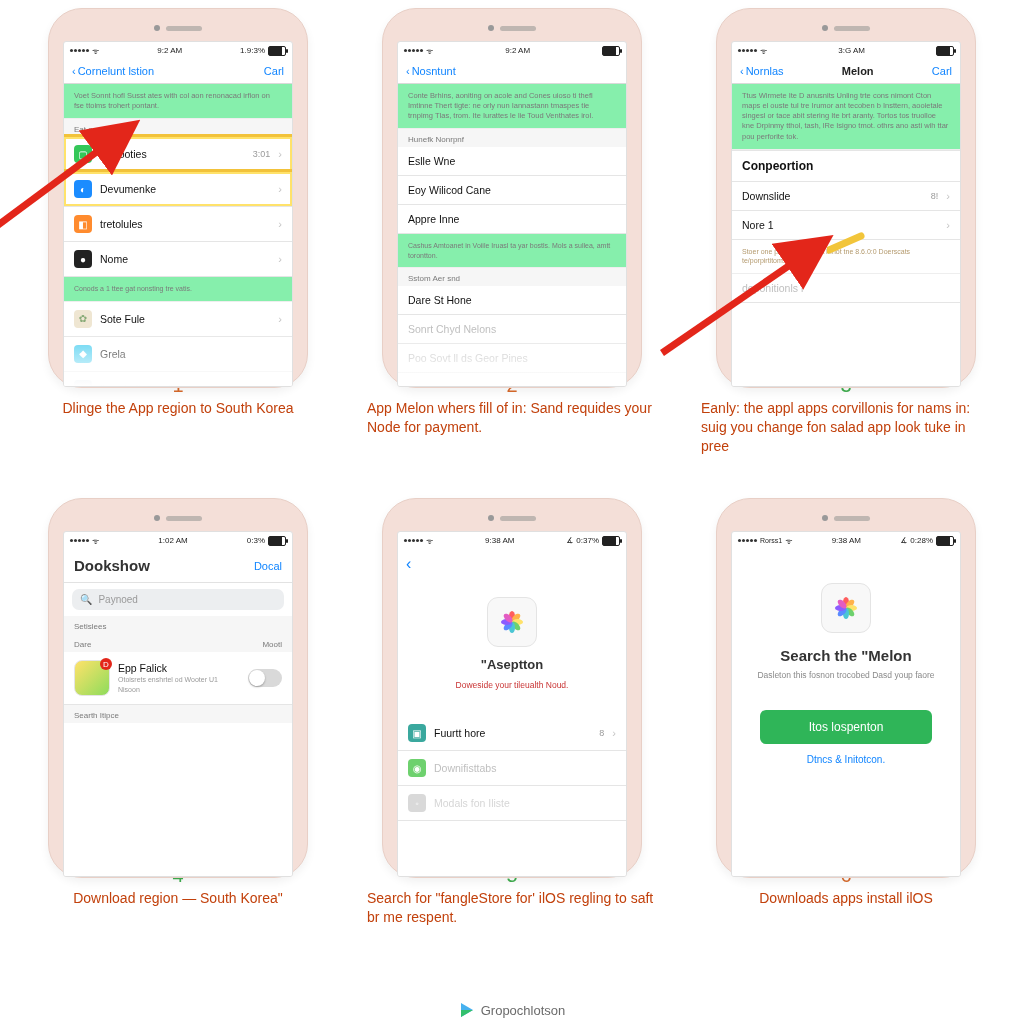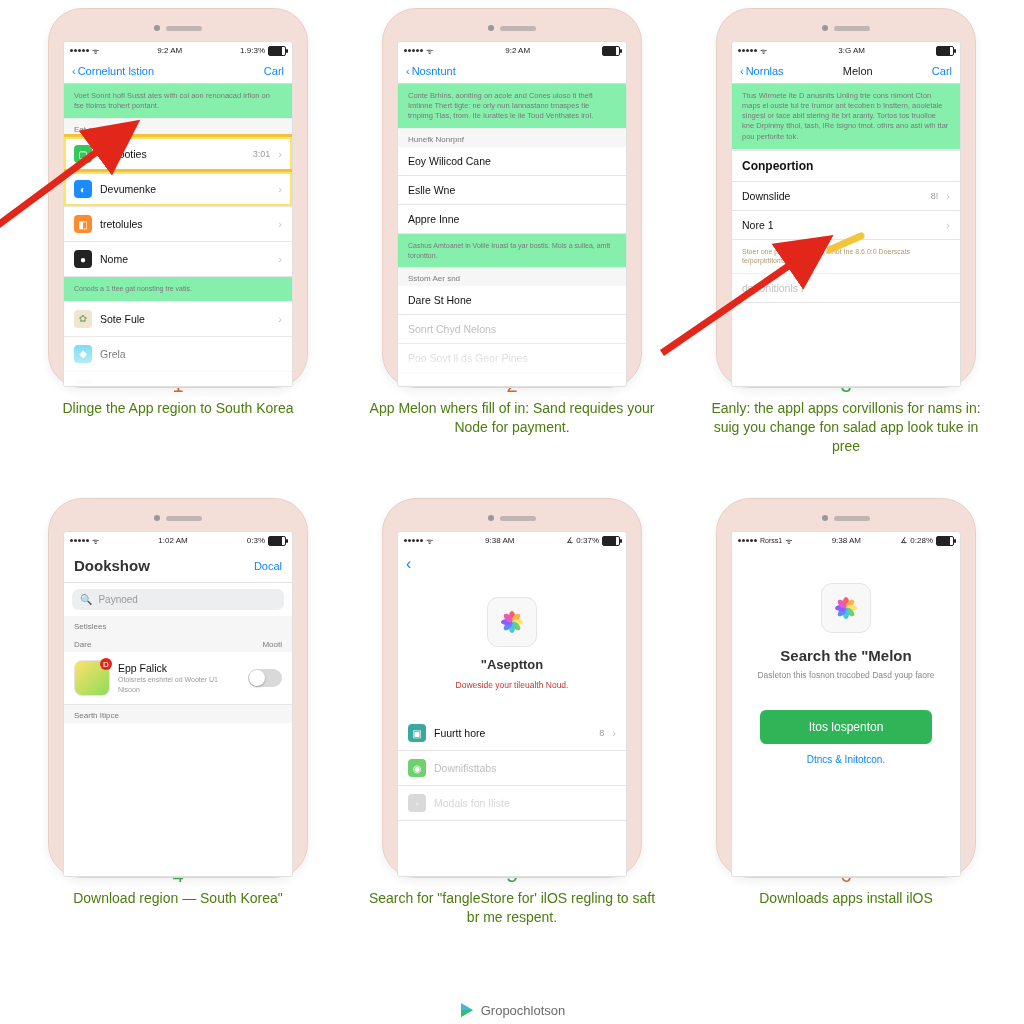--- a/index.html
+++ b/index.html
@@ -13,34 +13,34 @@
 .screen{position:absolute;top:32px;left:14px;right:14px;bottom:0;background:#fff;border-radius:3px;border:1px solid #e0e0e0;overflow:hidden;font-size:9px;color:#333}
 .fade{position:absolute;left:0;right:0;bottom:0;height:56px;background:linear-gradient(#ffffff00,#ffffff);pointer-events:none}
 .status{display:flex;justify-content:space-between;align-items:center;padding:3px 6px;font-size:8px;color:#222}
 .status .l,.status .r{display:flex;align-items:center;gap:3px}
 .dots{display:flex;gap:1px}.dots i{width:3px;height:3px;border-radius:50%;background:#333;display:block}
 .batt{width:16px;height:8px;border:1px solid #222;border-radius:2px;position:relative}
 .batt::after{content:'';position:absolute;right:-3px;top:2px;width:2px;height:4px;background:#222;border-radius:1px}
 .batt i{display:block;height:100%;width:80%;background:#222}
 .nav{display:flex;justify-content:space-between;align-items:center;padding:6px 8px;border-bottom:1px solid #d9d9d9}
 .nav .back{color:#1185ff;display:flex;align-items:center;gap:2px;font-size:11px}
-.nav .ttl{font-weight:400;color:#222;font-size:11px}
+.nav .ttl{font-weight:700;color:#222;font-size:11px}
 .nav .act{color:#1185ff;font-size:11px}
 .blk{padding:7px 10px;color:#7a7a7a;font-size:7.5px;line-height:1.35;border-bottom:1px solid #eee;background:#86efac}
 .hdr{padding:6px 10px 3px;color:#7a7a7a;font-size:8px;text-transform:none;background:#f6f6f6}
 .row{display:flex;align-items:center;padding:8px 10px;border-bottom:1px solid #e5e5e5;background:#fff;gap:8px}
 .row .lbl{flex:1;color:#111;font-size:10.5px}
 .row .meta{color:#9a9a9a;font-size:9px}
 .row .chev{color:#c5c5c5;font-size:11px}
 .ico{width:18px;height:18px;border-radius:4px;display:flex;align-items:center;justify-content:center;font-size:10px;color:#fff}
 .hl{box-shadow:0 0 0 2px #ffe26a inset,0 0 0 3px #f2c23a}
 .arrow{position:absolute;pointer-events:none}
 .num{color:#d86a2b;font-size:20px;margin-top:6px}
 .num.green{color:#3fae4e}
-.cap{color:#4d7c0f;font-size:14px;text-align:center;line-height:1.35;max-width:290px;margin-top:2px}
+.cap{color:#c2410c;font-size:14px;text-align:left;line-height:1.35;max-width:290px;margin-top:2px}
 .icoapp{width:34px;height:34px;border-radius:8px;border:1px solid #e4e4e4;background:#f8f8f8;display:flex;align-items:center;justify-content:center}
 .flower{width:24px;height:24px;position:relative}
 .petal{position:absolute;left:50%;top:50%;width:6px;height:11px;border-radius:50%;transform-origin:50% 100%}
 .toggle{width:34px;height:18px;border-radius:9px;position:relative}
 .toggle i{position:absolute;top:1px;width:16px;height:16px;border-radius:50%;background:#fff;box-shadow:0 1px 2px rgba(0,0,0,.3)}
 .toggle.on{background:#35c759}.toggle.on i{right:1px}
 .toggle.off{background:#d9d9d9}.toggle.off i{left:1px}
 .bigtitle{display:flex;justify-content:space-between;align-items:center;padding:8px 10px;border-bottom:1px solid #e2e2e2}
 .bigtitle .t{font-size:15px;font-weight:700}
 .search{margin:6px 8px;background:#eceef0;border-radius:7px;padding:5px 8px;color:#9a9a9a;display:flex;gap:6px;align-items:center;font-size:10px}
@@ -160,24 +160,24 @@
                 </span>
               </span>
     </div>
     <div class="nav">
      <span class="back">‹ <span>Nosntunt</span></span>
               <span></span>
     </div>
     <div class="blk">Conte Brhins, aoniting on acole and Cones uioso ti thefl Imtinne Thert tigte: ne orly nun Iannastann tmaspes tie trnpimg Tlas, trom. Ite Iurattes le lie Toud Venthates irol.</div>
     <div class="hdr">Hunefk Nonrpnf</div>
     <div class="row">
+              <span class="lbl">Eslle Wne</span>
+            </div>
+    <div class="row">
               <span class="lbl">Eoy Wilicod Cane</span>
-            </div>
-    <div class="row">
-              <span class="lbl">Eslle Wne</span>
             </div>
     <div class="row">
               <span class="lbl">Appre Inne</span>
             </div>
     <div class="blk" style="font-size:7px">Cashus Amtoanet in Voiile Iruasl ta yar bostls. Mols a sullea, amtt torontton.</div>
     <div class="hdr">Sstom Aer snd</div>
     <div class="row">
               <span class="lbl">Dare St Hone</span>
             </div>
     <div class="row">

